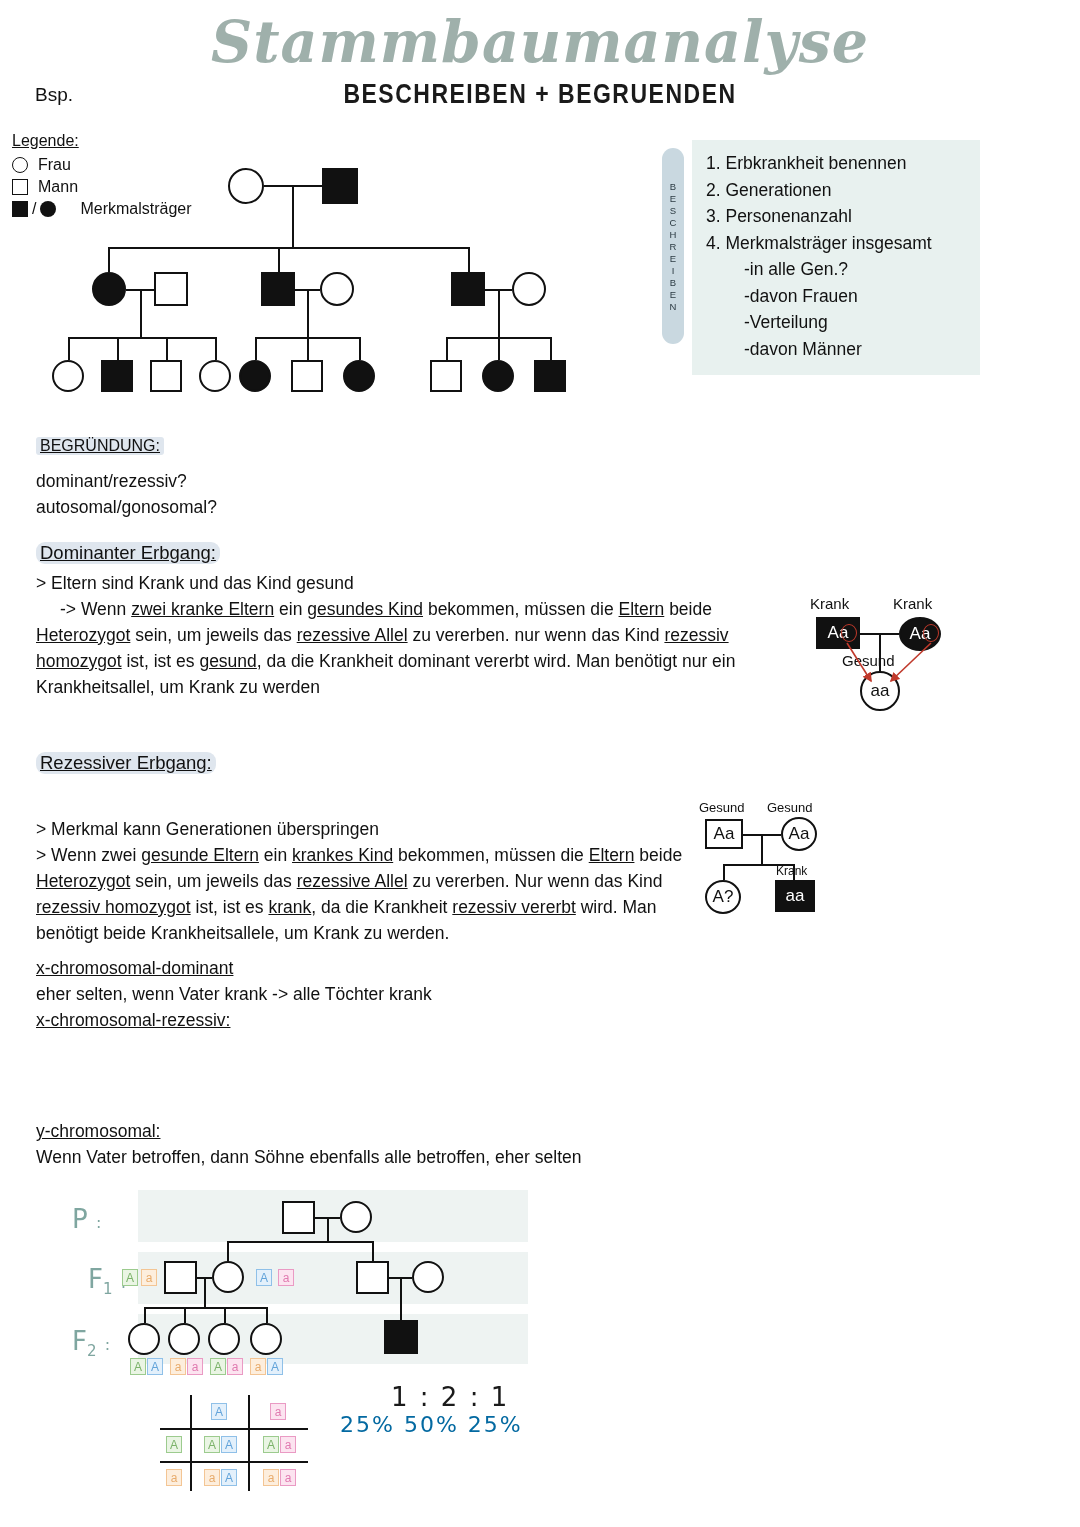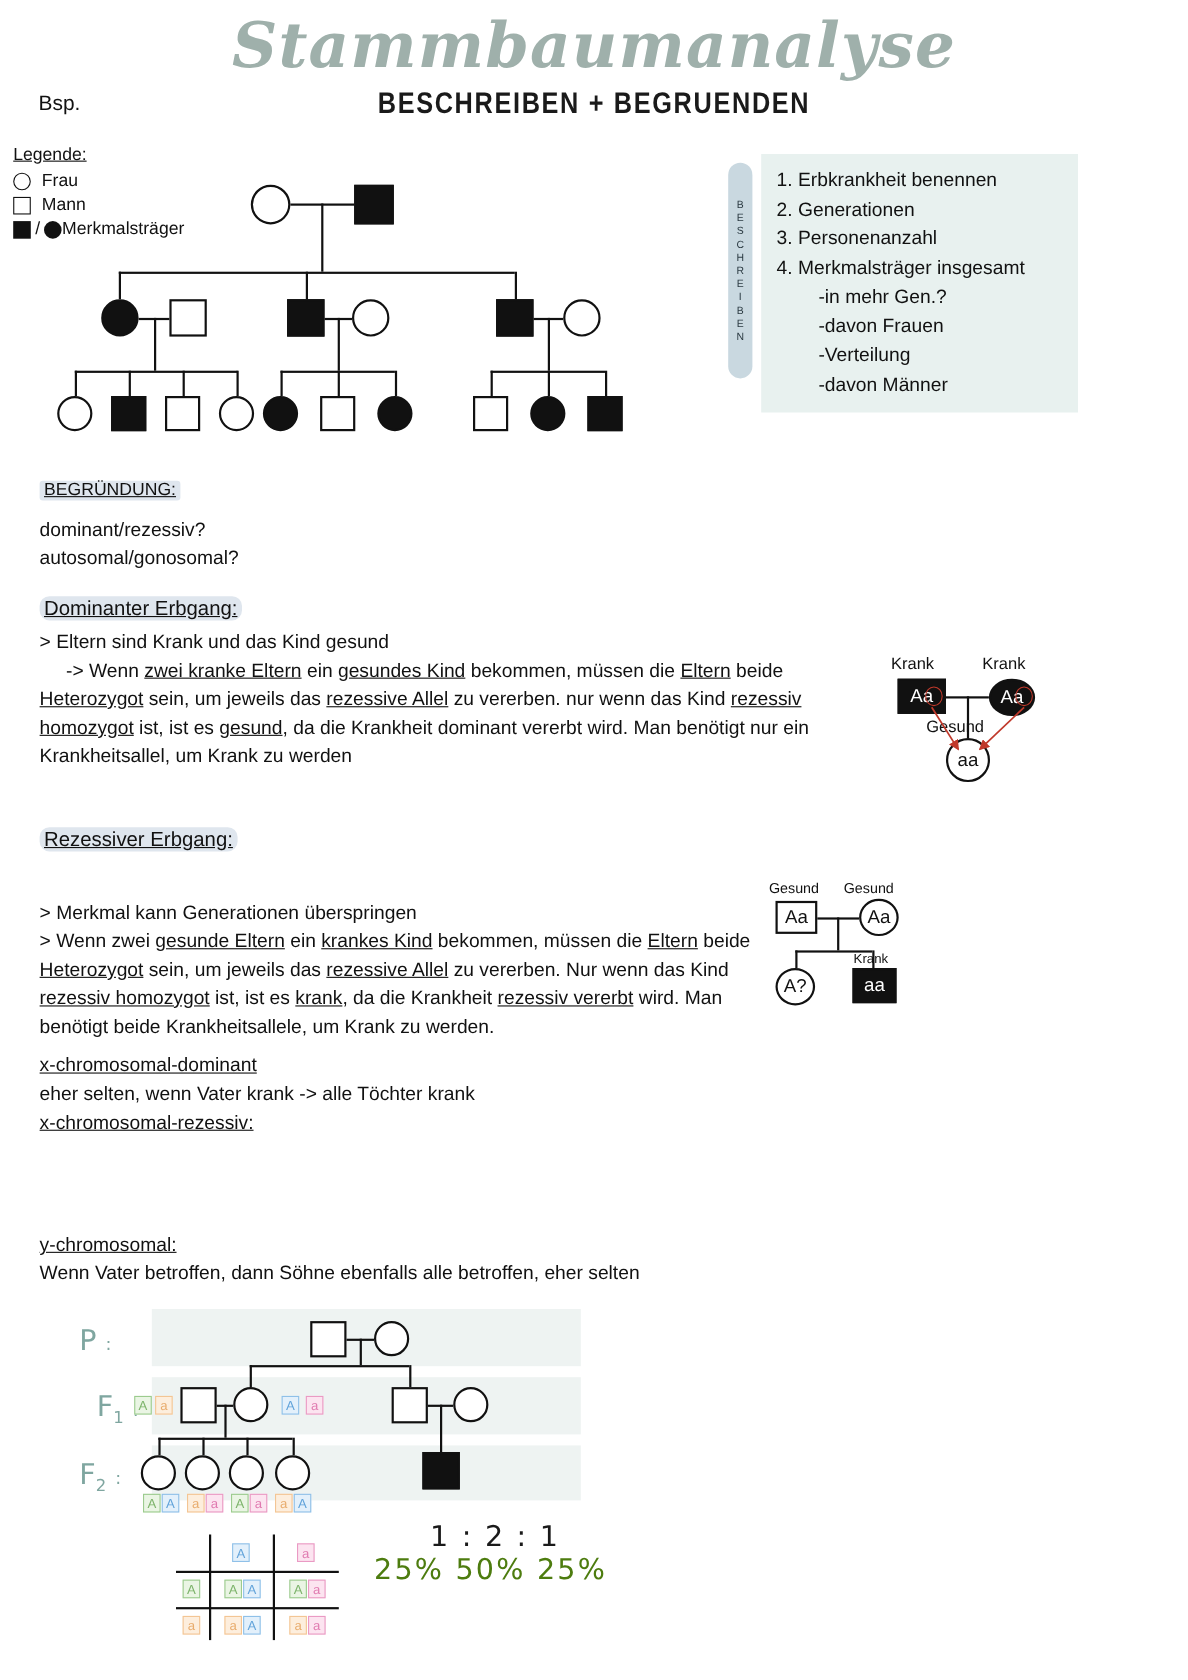--- a/index.html
+++ b/index.html
@@ -123,21 +123,21 @@
   .t-pink  { background:#fce4f0; border-color:#ea9ac4; color:#e07ab0; }
 
   
   #punnett { left:160px; top:1395px; width:160px; height:100px; }
   .pn-line { position:absolute; background:#111; }
 
   
   #ratio { left:340px; top:1382px; width:230px;
            font-family:"DejaVu Sans", sans-serif; }
   .ratio-row { font-size:26px; letter-spacing:2px; color:#1a1a1a; }
-  .ratio-pct { font-size:26px; letter-spacing:2px; color:#4d7c0f; }
+  .ratio-pct { font-size:22px; letter-spacing:2px; color:#0369a1; }
 </style>
 </head>
 <body>
 
 <div class="abs" id="title">Stammbaumanalyse</div>
 <div class="abs" id="subtitle">BESCHREIBEN + BEGRUENDEN</div>
 <div class="abs" id="bsp">Bsp.</div>
 
 <div class="abs" id="legend">
   <div class="lg-title">Legende:</div>
@@ -152,21 +152,21 @@
         <span class="sym-square-open"></span>
       </span>
     <span>Mann</span>
   </div>
   <div class="lg-row">
     <span class="lg-sym" style="width:auto">
       <span class="sym-square-fill"></span>
       <span class="lg-slash">/</span>
       <span class="sym-circle-fill"></span>
     </span>
-    <span style="margin-left:0">Merkmalsträger</span>
+    <span style="margin-left:24px">Merkmalsträger</span>
   </div>
 </div>
 
 <div class="abs" id="pedigree">
 
   <div class="node ci" style="left:228px;top:38px;width:36px;height:36px;"></div>
   <div class="node sq filled" style="left:322px;top:38px;width:36px;height:36px;"></div>
   <div class="ln hln" style="left:264px;top:55px;width:58px;"></div>
   <div class="ln vln" style="left:292px;top:55px;height:62px;"></div>
 
@@ -227,21 +227,21 @@
   <span>B</span>
   <span>E</span>
   <span>N</span>
 </div>
 <div class="abs" id="besch-list">
   <ol>
     <li>1. Erbkrankheit benennen</li>
     <li>2. Generationen</li>
     <li>3. Personenanzahl</li>
     <li>4. Merkmalsträger insgesamt</li>
-    <li class="sub-item">-in mehr Gen.?</li>
+    <li class="sub-item">-in alle Gen.?</li>
     <li class="sub-item">-davon Frauen</li>
     <li class="sub-item">-Verteilung</li>
     <li class="sub-item">-davon Männer</li>
   </ol>
 </div>
 
 <div class="abs" id="begr-head">
   <span class="hl u">BEGRÜNDUNG:</span>
 </div>
 <div class="abs para" id="dr-lines">

